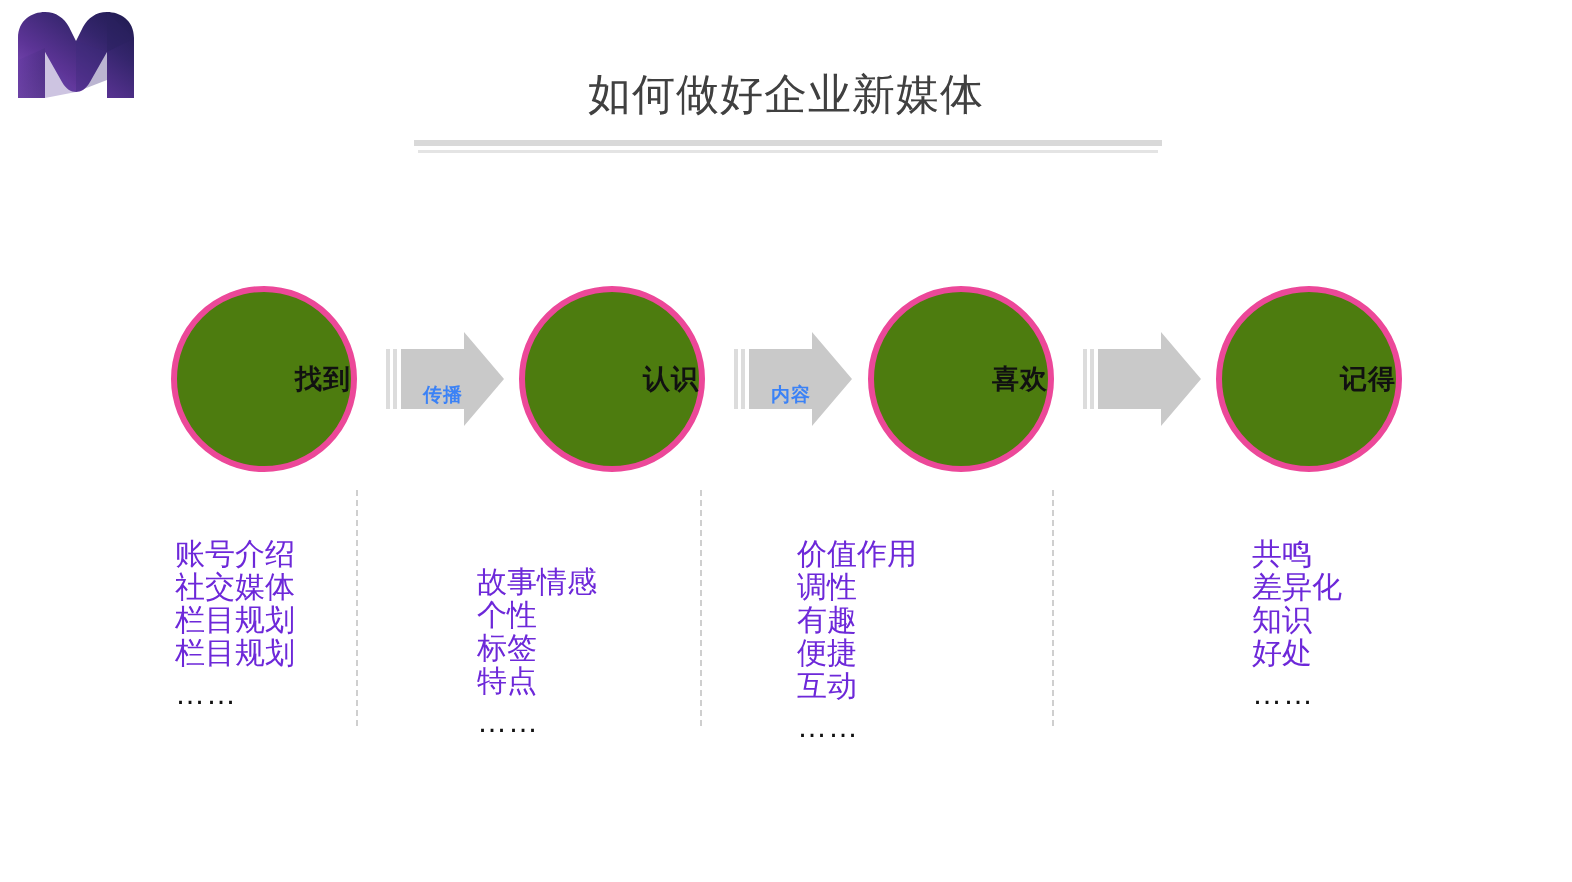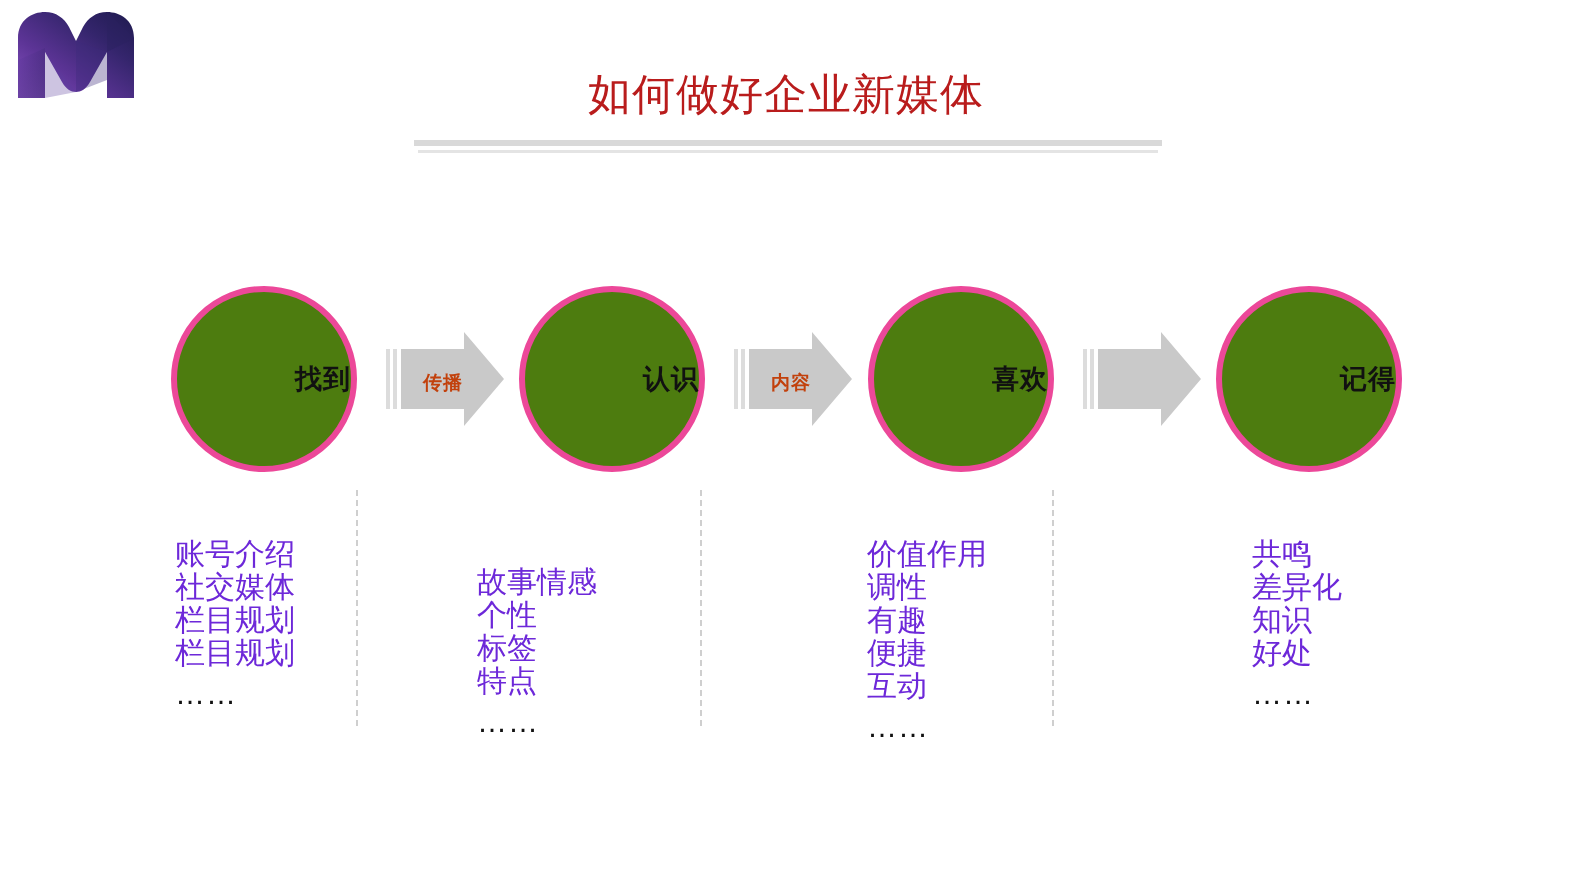--- a/index.html
+++ b/index.html
@@ -33,21 +33,21 @@
   .title {
     position: absolute;
     left: 0;
     top: 66px;
     width: 1572px;
     text-align: center;
     font-size: 43px;
     line-height: 56px;
     font-weight: 400;
     letter-spacing: 1px;
-    color: #b91c1c;
+    color: #404040;
     white-space: nowrap;
   }
   .title-rule {
     position: absolute;
     left: 414px;
     top: 140px;
     width: 748px;
     height: 14px;
   }
   .title-rule .bar-thick {
@@ -103,29 +103,29 @@
     width: 118px;
     height: 94px;
   }
   .arrow-1 { left: 386px; }
   .arrow-2 { left: 734px; }
   .arrow-3 { left: 1083px; }
   .arrow svg { display: block; }
   .arrow-label {
     position: absolute;
     left: 26px;
-    top: 4px;
+    top: 16px;
     width: 62px;
     height: 94px;
     display: flex;
     align-items: center;
     justify-content: center;
     font-size: 19px;
     font-weight: 700;
-    color: #c2410c;
+    color: #3b82f6;
     letter-spacing: 1px;
     pointer-events: none;
   }
 
   
   .vsep {
     position: absolute;
     top: 490px;
     width: 0;
     height: 236px;
@@ -136,21 +136,21 @@
   .vsep-3 { left: 1052px; }
 
   
   .col {
     position: absolute;
     top: 537px;
     width: 300px;
   }
   .col-1 { left: 175px; }
   .col-2 { left: 477px; margin-top: 28px; }
-  .col-3 { left: 867px; }
+  .col-3 { left: 797px; }
   .col-4 { left: 1252px; }
   .col-item {
     font-size: 30px;
     line-height: 33px;
     color: #6d28d9;
     white-space: nowrap;
   }
   .col-ellipsis {
     font-size: 30px;
     line-height: 33px;

